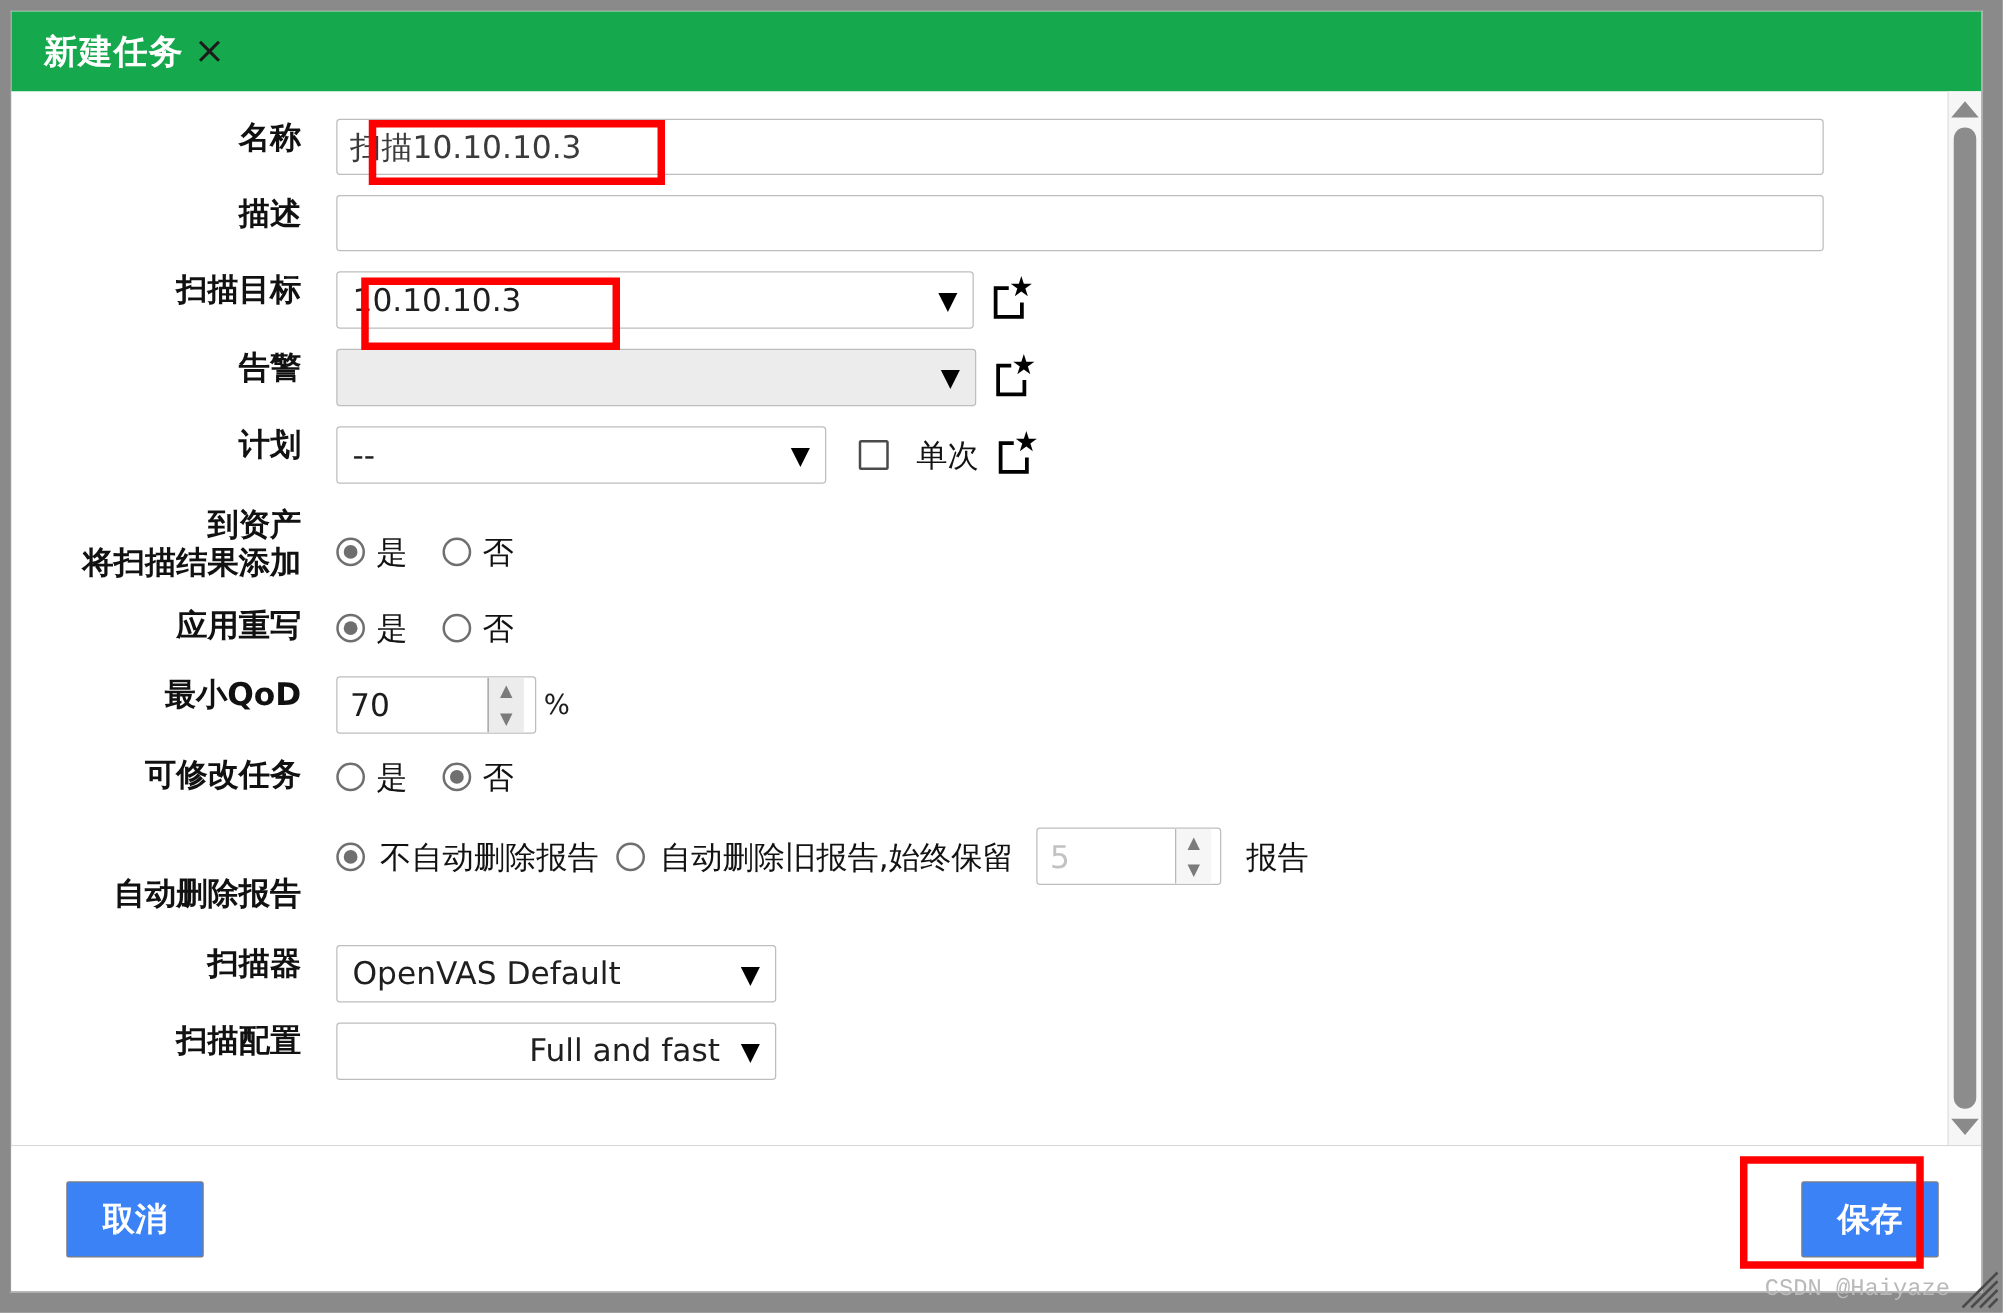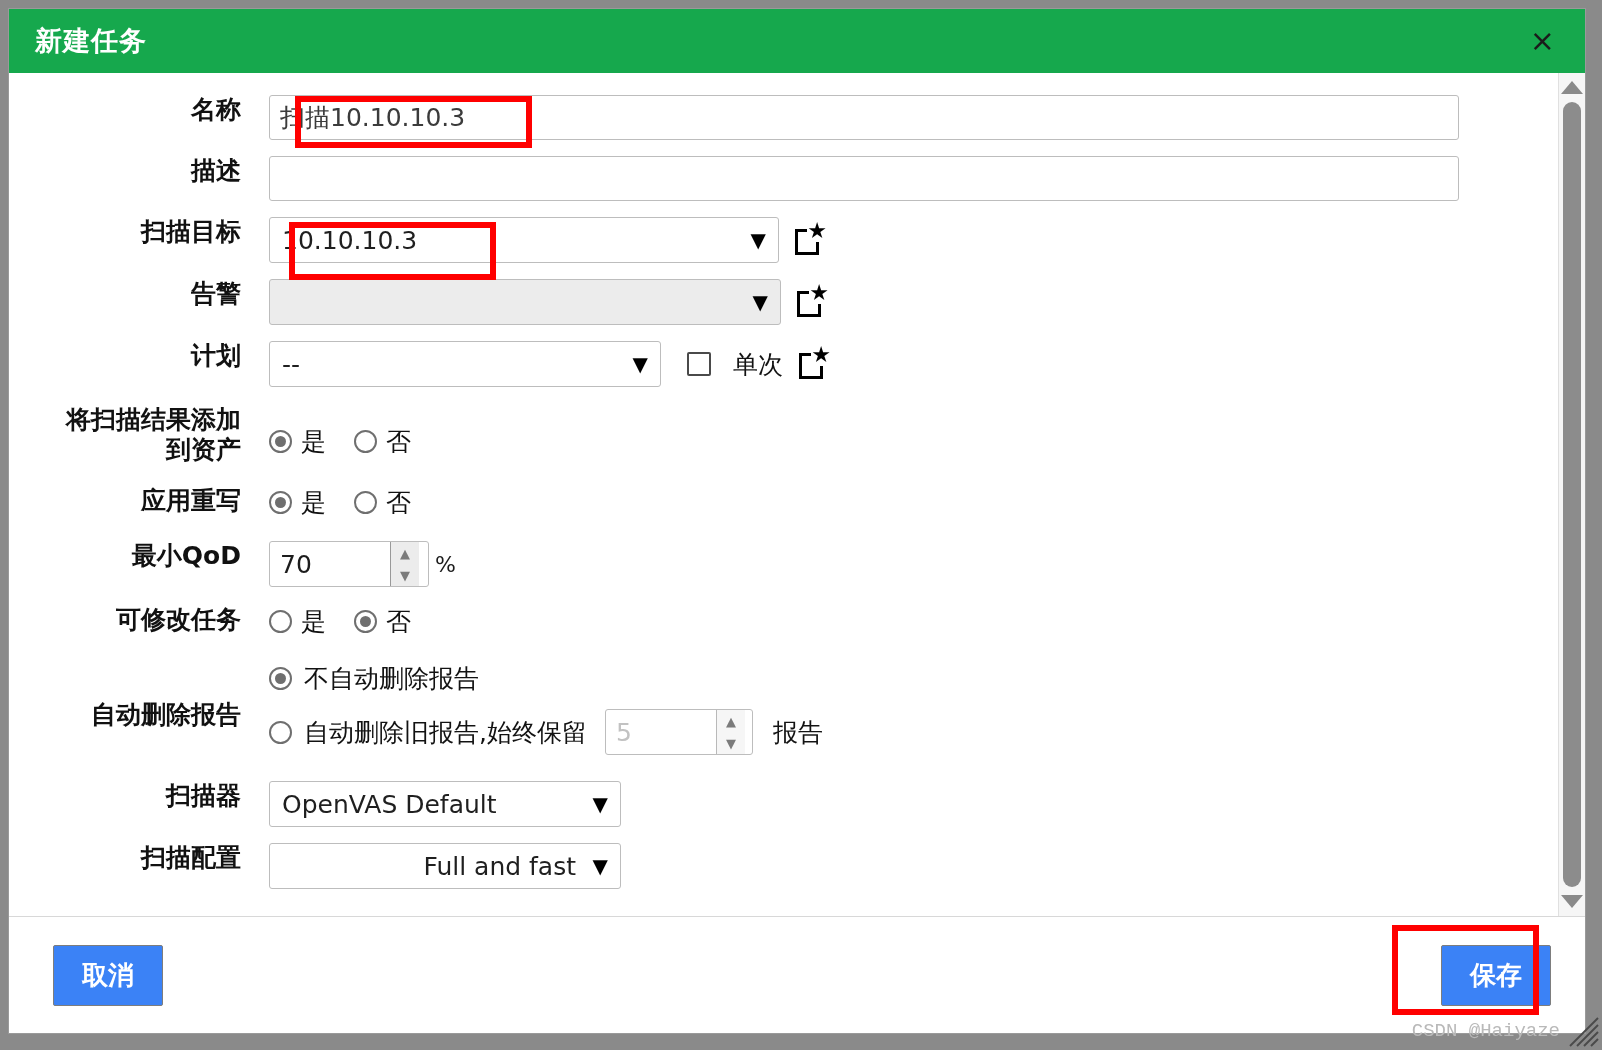--- a/index.html
+++ b/index.html
@@ -34,24 +34,22 @@
     overflow: hidden;
   }
 
   
   .titlebar {
     height: 64px;
     min-height: 64px;
     background: #16a84d;
     display: flex;
     align-items: center;
-    justify-content: space-between;
     padding: 0 22px 0 26px;
     box-sizing: border-box;
-    gap: 22px;
   }
   .titlebar-title {
     color: #ffffff;
     font-size: 27px;
     font-weight: bold;
     letter-spacing: 1px;
   }
   .close-btn {
     color: #1b1b1b;
     font-size: 30px;
@@ -282,21 +280,21 @@
     color: #1c1c1c;
     margin-left: 6px;
   }
   .suffix-text {
     font-size: 25px;
     color: #121212;
     margin-left: 16px;
   }
 
   
-  .autodel { display: flex; flex-direction: column; gap: 14px; }
+  .autodel { display: flex; flex-direction: row; gap: 14px; }
   .autodel-line { display: flex; align-items: center; gap: 12px; font-size: 25px; color: #121212; }
 
   
   .footer {
     height: 116px;
     min-height: 116px;
     background: #ffffff;
     display: flex;
     align-items: center;
     justify-content: space-between;
@@ -460,22 +458,22 @@
             </label>
             <span class="newdoc-icon">
               <span class="doc"></span>
               <span class="star">★</span>
             </span>
           </div>
         </div>
 
         <div class="row" style="margin-bottom:22px;">
           <div class="row-label two-line">
+            <div>到资产</div>
             <div>将扫描结果添加</div>
-            <div>到资产</div>
           </div>
           <div class="row-ctl" style="padding-top:22px;">
             <div class="radio-group">
               <label class="radio-item">
                 <span class="radio checked"></span>
                 <span>是</span>
               </label>
               <label class="radio-item">
                 <span class="radio"></span>
                 <span>否</span>

